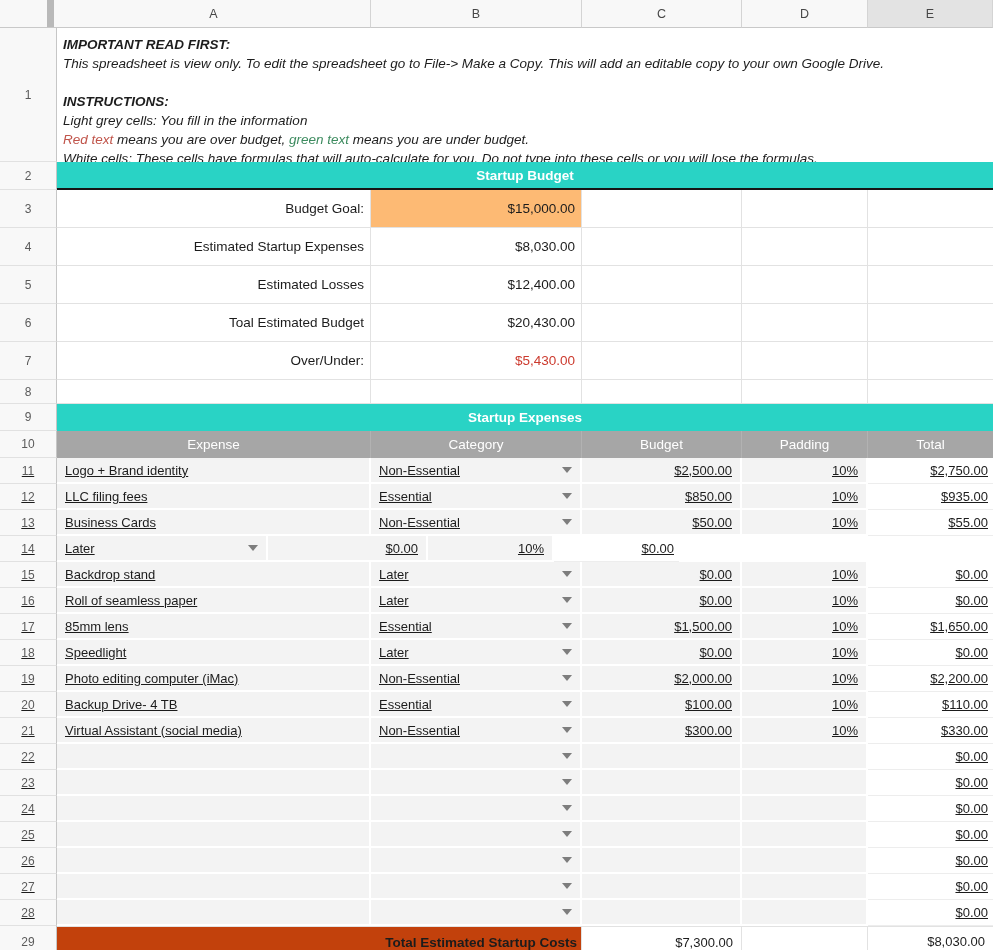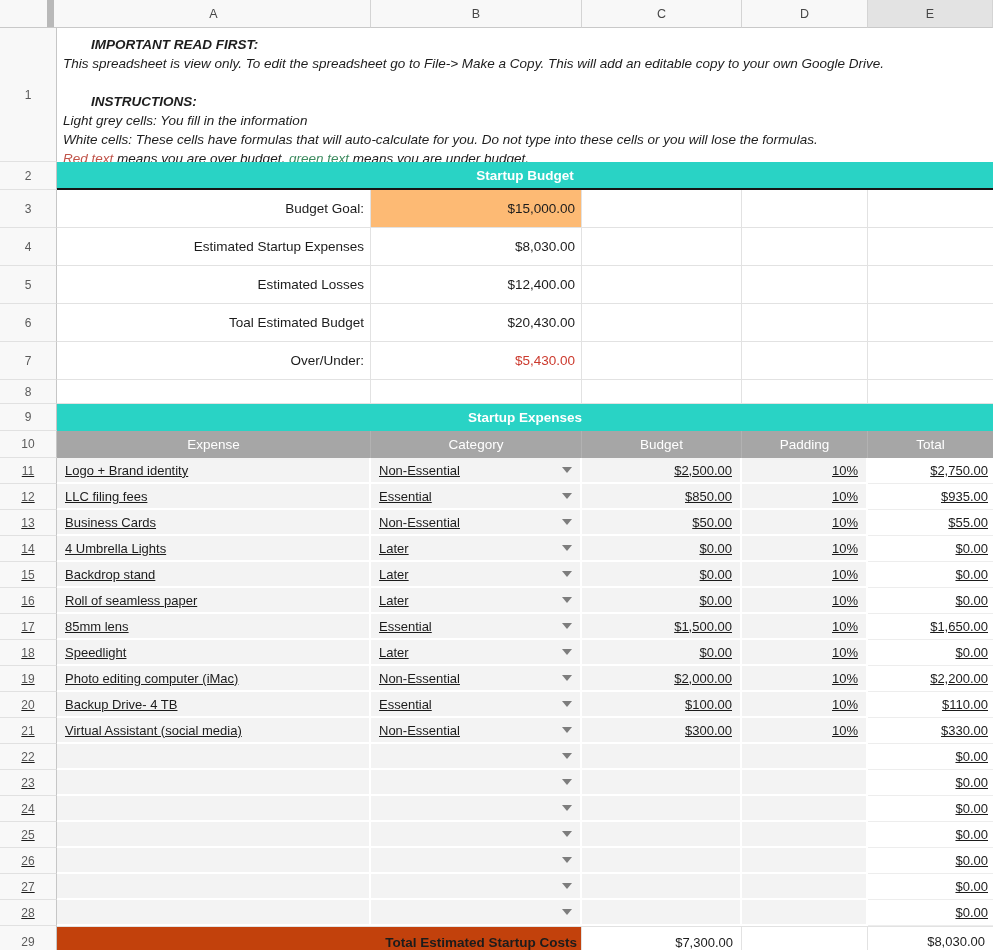--- a/index.html
+++ b/index.html
@@ -24,21 +24,21 @@
                      border-right:none; }
   .corner-bar { position:absolute; right:3px; top:0; width:7px; height:100%; background:#b9b9b9; }
   .ch { background:#f8f8f8; border-right:1px solid #d4d4d4; border-bottom:1px solid #c9c9c9;
         display:flex; align-items:center; justify-content:center; font-size:12.5px; color:#474747; }
   .ch.sel { background:#e3e3e3; }
 
   
   .r1 { height:134px; }
   .r1content { flex:1; padding:7px 8px 0 6px; font-style:italic; font-size:13.5px;
                line-height:19px; color:#1d1d1d; white-space:nowrap; overflow:hidden; }
-  .r1content .hdr { font-weight:bold;margin-left:28px; }
+  .r1content .hdr { font-weight:bold; }
   .spacer { height:19px; }
   .legend-red { color:#c0544a; }
   .legend-green { color:#3d8b5f; }
 
   
   .banner { background:#29d3c5; color:#fff; font-weight:bold; font-size:13.5px;
             display:flex; align-items:center; justify-content:center; }
   .banner.dark-bottom { border-bottom:2px solid #161616; }
   .r2 { height:28px; } .r9 { height:27px; }
 
@@ -95,22 +95,22 @@
   </div>
 
   <div class="row r1">
     <div class="gutter">1</div>
     <div class="r1content span-all">
       <div class="hdr">IMPORTANT READ FIRST:</div>
       <div>This spreadsheet is view only. To edit the spreadsheet go to File-&gt; Make a Copy. This will add an editable copy to your own Google Drive.</div>
       <div class="spacer"></div>
       <div class="hdr">INSTRUCTIONS:</div>
       <div>Light grey cells: You fill in the information</div>
+      <div><span class="legend-red">Red text</span><span> means you are over budget, </span><span class="legend-green">green text</span><span> means you are under budget.</span></div>
       <div>White cells: These cells have formulas that will auto-calculate for you. Do not type into these cells or you will lose the formulas.</div>
-      <div><span class="legend-red">Red text</span><span> means you are over budget, </span><span class="legend-green">green text</span><span> means you are under budget.</span></div>
     </div>
   </div>
 
   <div class="row r2">
     <div class="gutter">2</div>
     <div class="banner dark-bottom span-all">Startup Budget</div>
   </div>
 
   <div class="row brow">
     <div class="gutter">3</div>
@@ -204,21 +204,20 @@
     <div class="cell cB g cat">
         <span>Non-Essential</span>
         <span class="dd"></span>
       </div>
     <div class="cell cC g num">$50.00</div>
     <div class="cell cD g num">10%</div>
     <div class="cell cE tcol num">$55.00</div>
   </div>
   <div class="row xrow">
     <div class="gutter">14</div>
-    <div class="cell cA g name">4 Umbrella Lights</div>
     <div class="cell cB g cat">
         <span>Later</span>
         <span class="dd"></span>
       </div>
     <div class="cell cC g num">$0.00</div>
     <div class="cell cD g num">10%</div>
     <div class="cell cE tcol num">$0.00</div>
   </div>
   <div class="row xrow">
     <div class="gutter">15</div>

